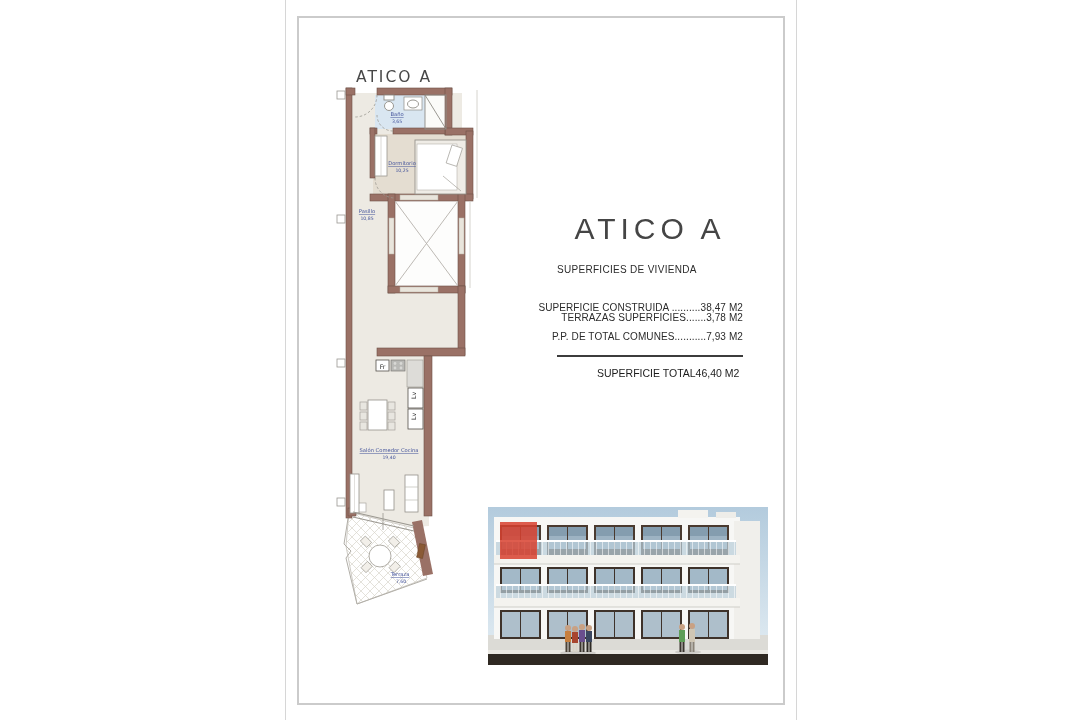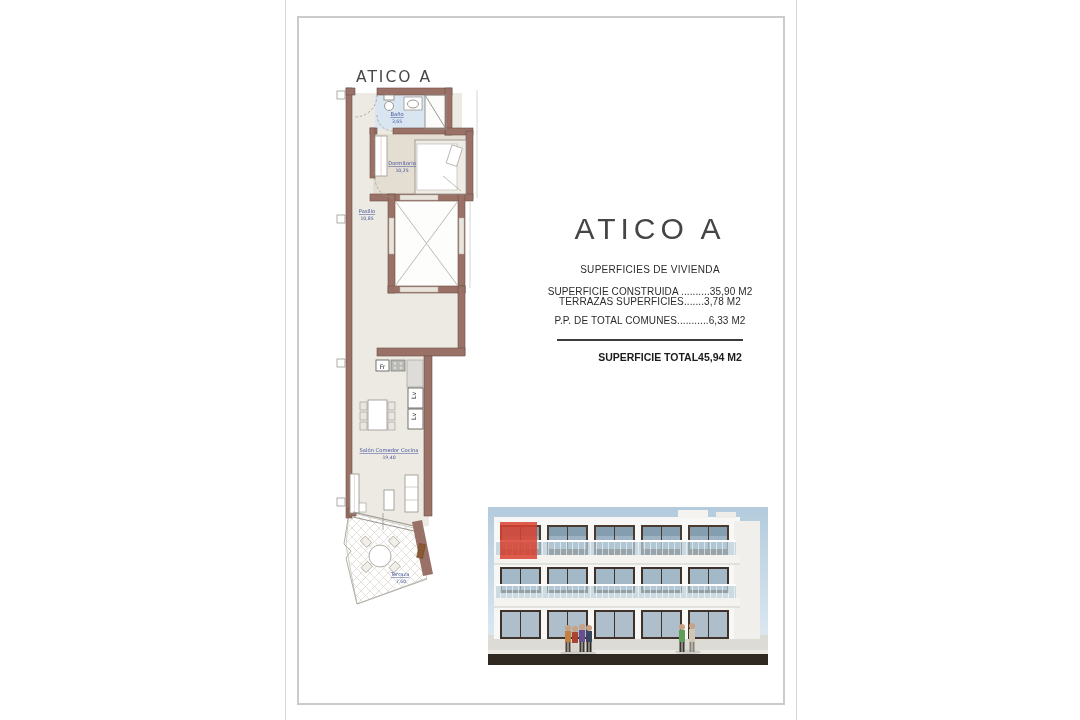--- a/index.html
+++ b/index.html
@@ -15,25 +15,25 @@
     position:absolute;left:297px;top:16px;width:484px;height:685px;
     border:2px solid #cbcbcb;background:#ffffff;
   }
   .plan-svg{position:absolute;left:325px;top:60px;width:155px;height:562px;}
   .elev-svg{position:absolute;left:488px;top:507px;width:280px;height:158px;}
   .spec{position:absolute;left:557px;top:212px;width:186px;color:#2b2b2b;}
   .spec-title{
     font-size:30px;letter-spacing:5px;color:#454545;font-weight:300;
     text-align:center;margin:0 0 18px 0;white-space:nowrap;
   }
-  .spec-heading{font-size:10px;letter-spacing:.3px;margin-bottom:12px;text-align:center;}
-  .spec-row{display:flex;justify-content:center;font-size:10px;line-height:10px;letter-spacing:.1px;white-space:nowrap;}
+  .spec-heading{font-size:10px;letter-spacing:.3px;margin-bottom:28px;}
+  .spec-row{display:flex;justify-content:flex-end;font-size:10px;line-height:10px;letter-spacing:.1px;white-space:nowrap;}
   .spec-gap{height:9px;}
   .spec-divider{border:none;border-top:2px solid #3c3c3c;margin:13px 0 10px 0;}
-  .spec-total{display:flex;justify-content:center;font-size:10.5px;font-weight:bold;color:#1c1c1c;margin-left:40px;}
+  .spec-total{display:flex;justify-content:flex-start;font-size:10.5px;font-weight:normal;color:#1c1c1c;margin-left:40px;}
   svg text{font-family:"DejaVu Sans",sans-serif;}
 </style>
 </head>
 <body>
 
 <div class="sheet"></div>
 <div class="frame"></div>
 
 <svg class="plan-svg" viewBox="0 0 155 562">
   <defs>
@@ -188,35 +188,35 @@
     <text x="75" y="516" font-size="5.2" text-decoration="underline">Terraza</text>
     <text x="76" y="522.5" font-size="4.6">7,60</text>
   </g>
 </svg>
 
 <div class="spec">
   <div class="spec-title">ATICO A</div>
   <div class="spec-heading">SUPERFICIES DE VIVIENDA</div>
   <div class="spec-row">
     <span>SUPERFICIE CONSTRUIDA ..........</span>
-    <span>35,90 M2</span>
+    <span>38,47 M2</span>
   </div>
   <div class="spec-row">
     <span>TERRAZAS SUPERFICIES.......</span>
     <span>3,78 M2</span>
   </div>
   <div class="spec-gap"></div>
   <div class="spec-row">
     <span>P.P. DE TOTAL COMUNES...........</span>
-    <span>6,33 M2</span>
+    <span>7,93 M2</span>
   </div>
   <hr class="spec-divider">
   <div class="spec-total">
     <span>SUPERFICIE TOTAL</span>
-    <span>45,94 M2</span>
+    <span>46,40 M2</span>
   </div>
 </div>
 
 <svg class="elev-svg" viewBox="0 0 280 158">
   <defs>
     <linearGradient id="sky" x1="0" y1="0" x2="0" y2="1">
       <stop offset="0" stop-color="#b3cbdd"></stop>
         <stop offset="1" stop-color="#dce8f0"></stop>
     </linearGradient>
     <pattern id="posts" width="6" height="15" patternUnits="userSpaceOnUse">

